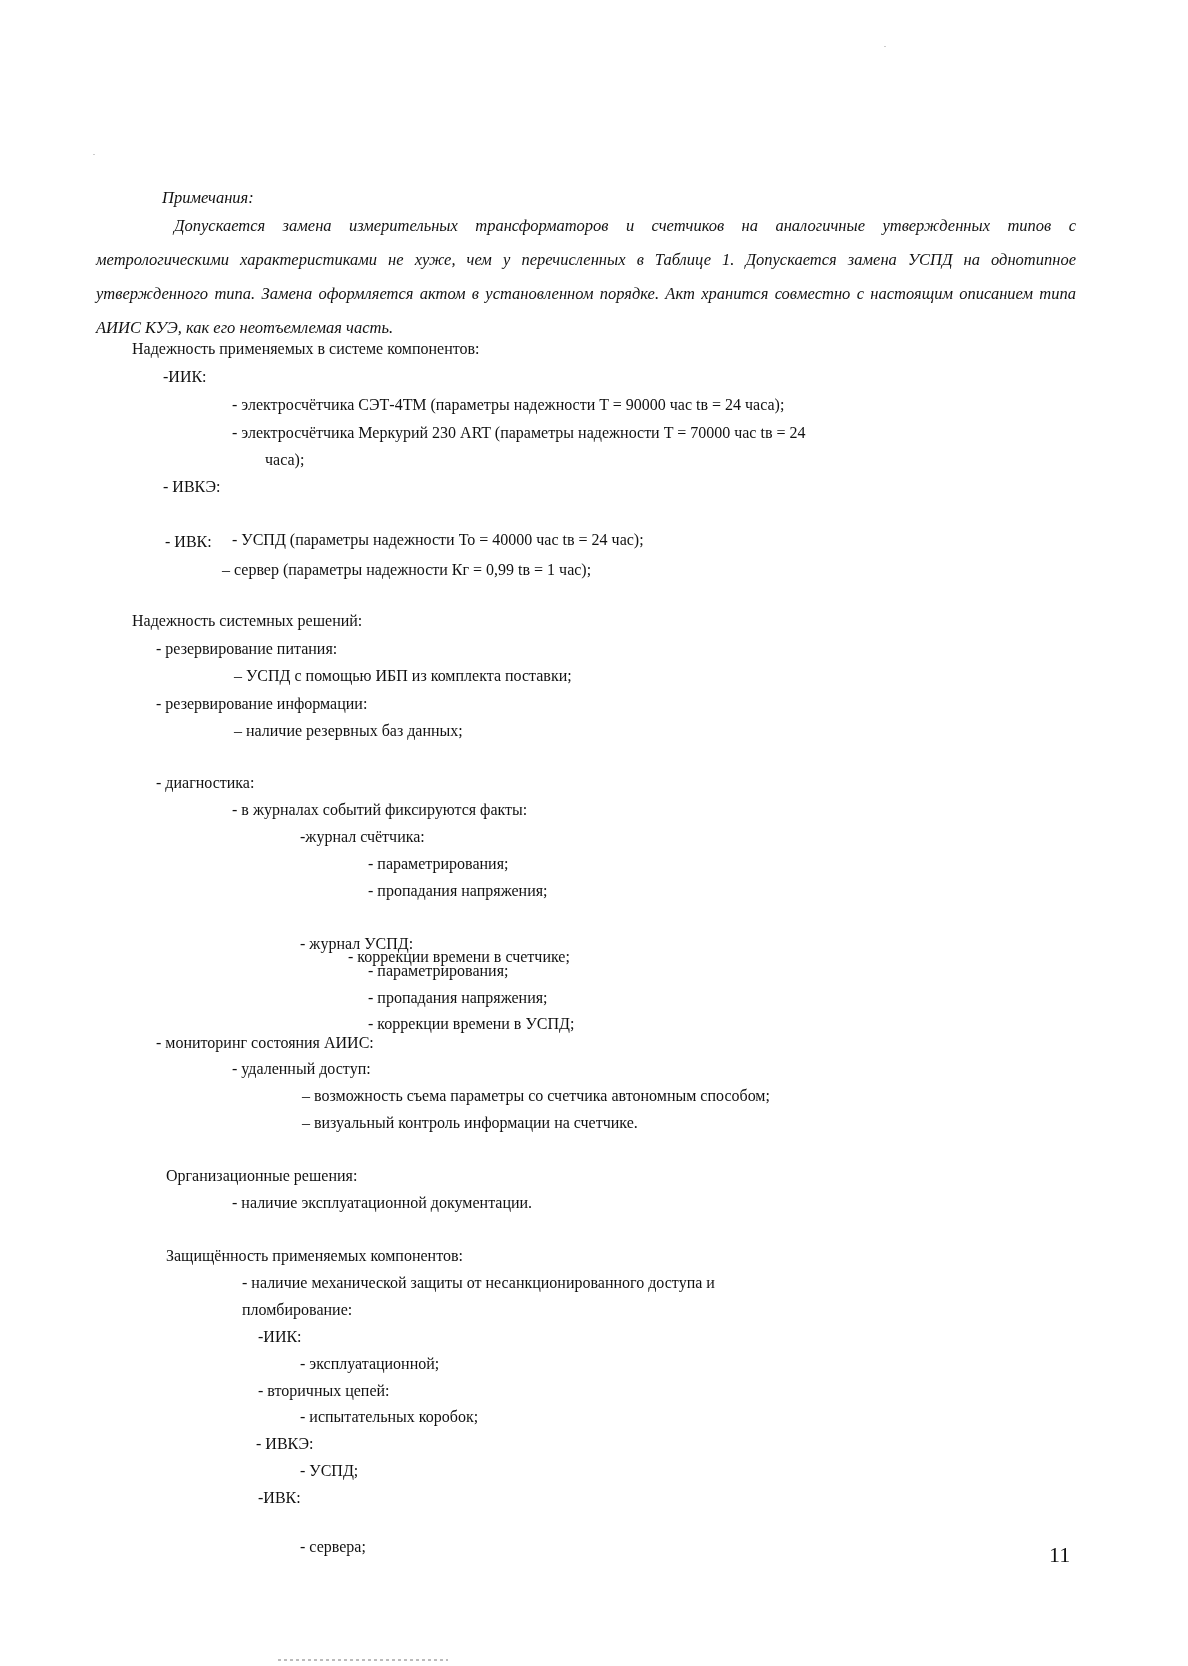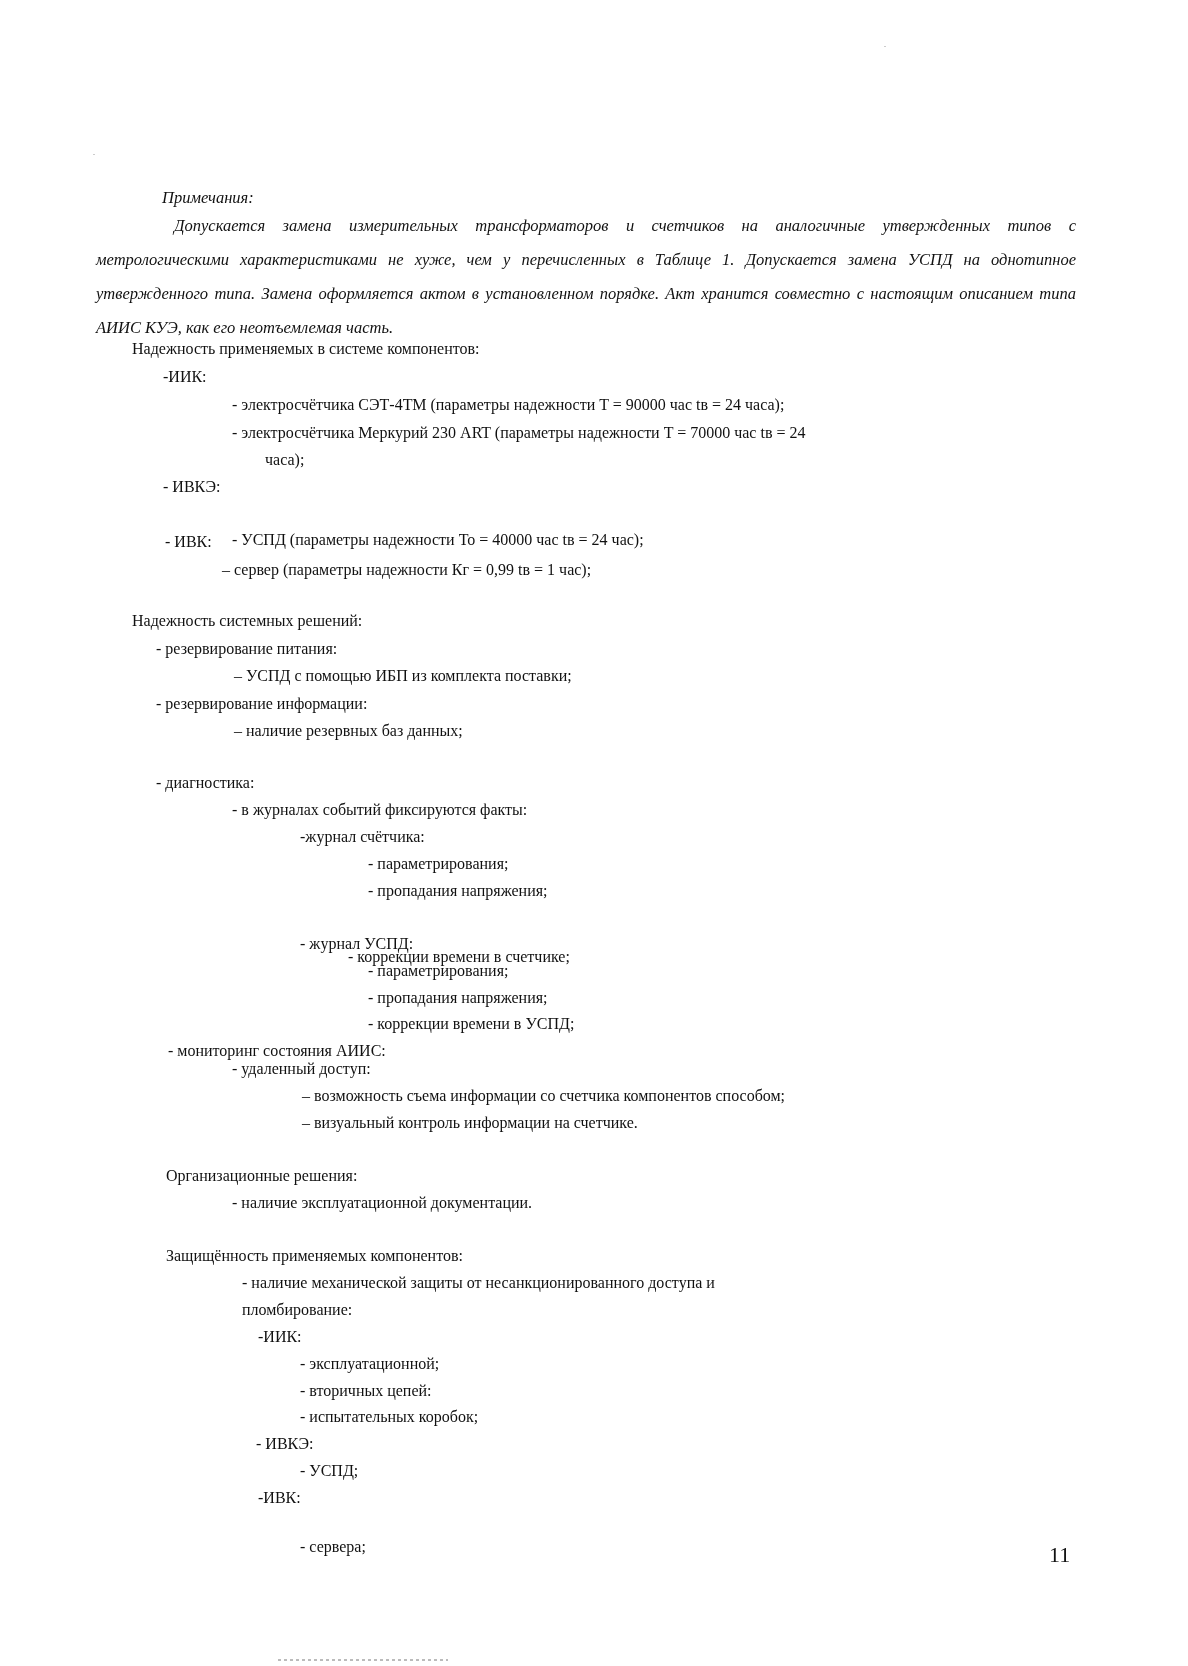--- a/index.html
+++ b/index.html
@@ -52,32 +52,32 @@
       <div class="line" style="left: 156px; top: 770px;">- диагностика:</div>
       <div class="line" style="left: 232px; top: 797px;">- в журналах событий фиксируются факты:</div>
       <div class="line" style="left: 300px; top: 824px;">-журнал счётчика:</div>
       <div class="line" style="left: 368px; top: 851px;">- параметрирования;</div>
       <div class="line" style="left: 368px; top: 878px;">- пропадания напряжения;</div>
       <div class="line" style="left: 348px; top: 904px; margin-top: 40px;">- коррекции времени в счетчике;</div>
       <div class="line" style="left: 300px; top: 931px;">- журнал УСПД:</div>
       <div class="line" style="left: 368px; top: 958px;">- параметрирования;</div>
       <div class="line" style="left: 368px; top: 985px;">- пропадания напряжения;</div>
       <div class="line" style="left: 368px; top: 1011px;">- коррекции времени в УСПД;</div>
-      <div class="line" style="left: 168px; top: 1030px; margin-top: 8px;">- мониторинг состояния АИИС:</div>
+      <div class="line" style="left: 156px; top: 1030px;">- мониторинг состояния АИИС:</div>
       <div class="line" style="left: 232px; top: 1056px;">- удаленный доступ:</div>
-      <div class="line" style="left: 302px; top: 1083px;">–  возможность съема информации со счетчика компонентов способом;</div>
+      <div class="line" style="left: 302px; top: 1083px;">–  возможность съема параметры со счетчика автономным способом;</div>
       <div class="line" style="left: 302px; top: 1110px;">–  визуальный контроль информации на счетчике.</div>
       <div class="line" style="left: 166px; top: 1163px;">Организационные решения:</div>
       <div class="line" style="left: 232px; top: 1190px;">- наличие эксплуатационной документации.</div>
       <div class="line" style="left: 166px; top: 1243px;">Защищённость применяемых компонентов:</div>
       <div class="line" style="left: 242px; top: 1270px;">- наличие механической защиты от несанкционированного доступа и</div>
       <div class="line" style="left: 242px; top: 1297px;">пломбирование:</div>
       <div class="line" style="left: 258px; top: 1324px;">-ИИК:</div>
       <div class="line" style="left: 300px; top: 1351px;">- эксплуатационной;</div>
-      <div class="line" style="left: 258px; top: 1378px; margin-left: 42px;">- вторичных цепей:</div>
+      <div class="line" style="left: 258px; top: 1378px;">- вторичных цепей:</div>
       <div class="line" style="left: 300px; top: 1404px;">- испытательных коробок;</div>
       <div class="line" style="left: 256px; top: 1431px;">- ИВКЭ:</div>
       <div class="line" style="left: 300px; top: 1458px;">- УСПД;</div>
       <div class="line" style="left: 258px; top: 1485px;">-ИВК:</div>
       <div class="line" style="left: 300px; top: 1512px; margin-top: 22px;">- сервера;</div>
     </div>
   <div class="page-number">11</div>
   <div class="scan-artifact"></div>
   <div class="tiny-mark" style="left:93px;top:154px;"></div>
   <div class="tiny-mark" style="left:884px;top:46px;"></div>

